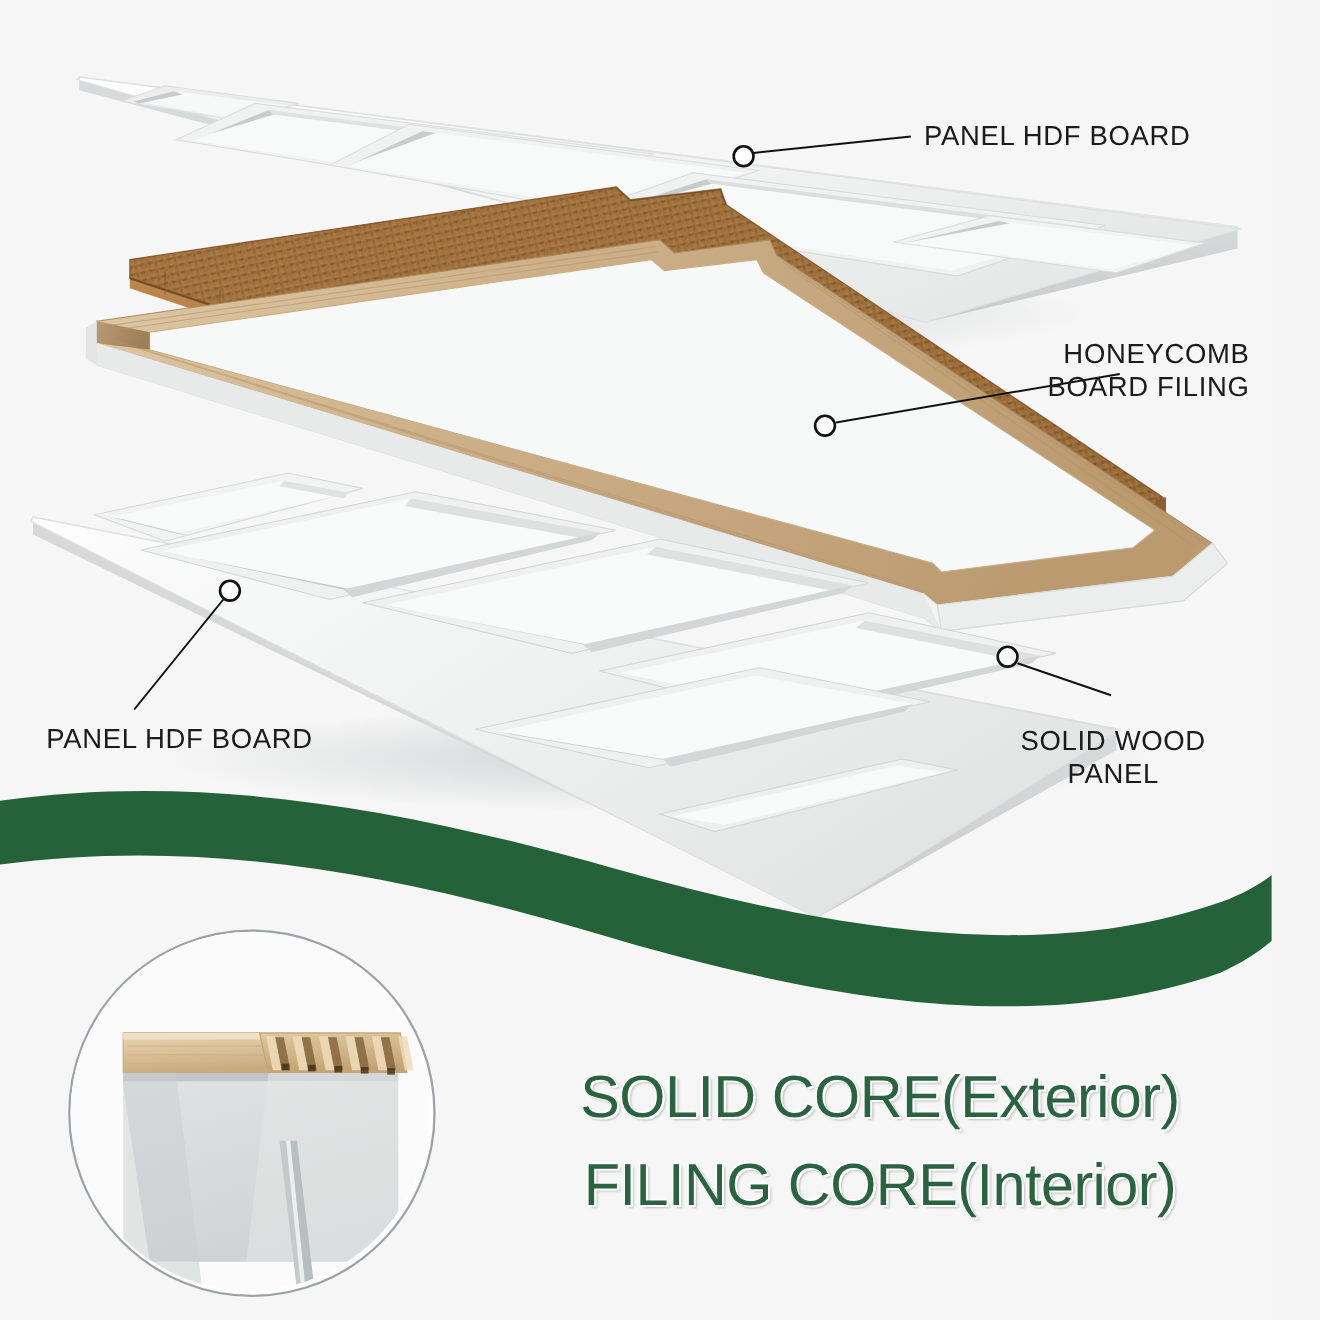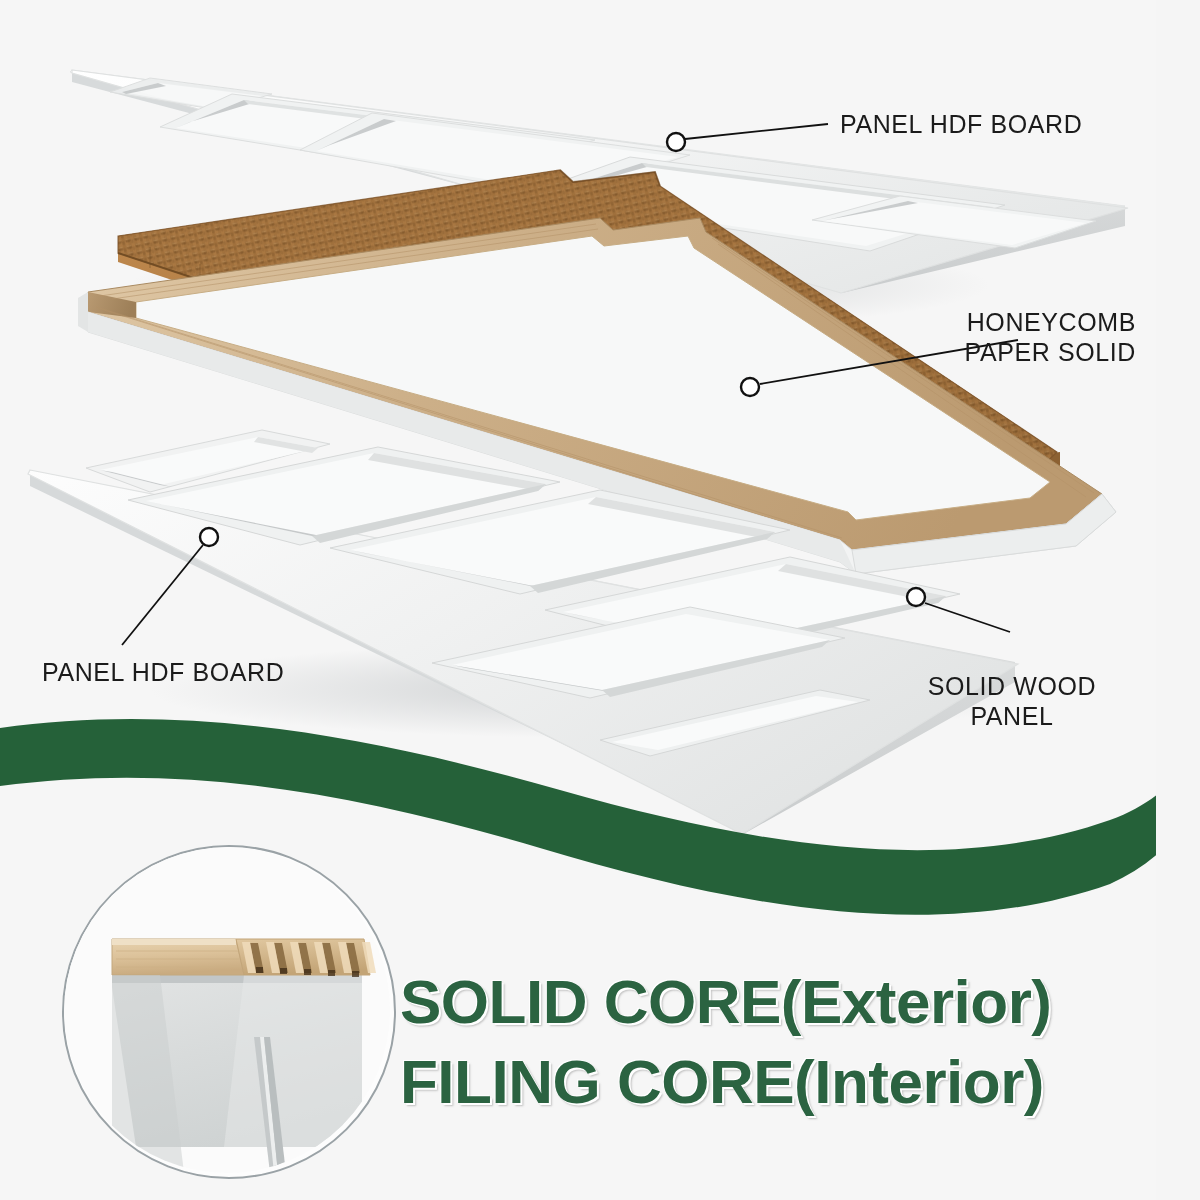--- a/index.html
+++ b/index.html
@@ -19,29 +19,30 @@
   .label{
     position:absolute;
     color:#1b1b1b;
     font-size:25px;
     letter-spacing:0.6px;
     line-height:1.18;
     white-space:pre-line;
     font-weight:400;
   }
   .label.r{text-align:right;}
-  .label.c{text-align:center;margin-top:12px;}
+  .label.c{text-align:center;}
   .label.l{text-align:left;}
 
   
   .headline{
     position:absolute;
     left:0;right:0;
-    font-weight:bold;
-    font-size:62px;
+    text-align:center;
+    font-weight:normal;
+    font-size:54px;
     letter-spacing:-0.5px;
     color:#2b6341;
     text-shadow:
       2px 2px 0 #ffffff,
       3px 3px 2px rgba(150,150,150,.55),
       -1px -1px 0 #ffffff;
     white-space:nowrap;
   }
   #hl1{top:966px;}
   #hl2{top:1046px;}
@@ -302,21 +303,21 @@
       <circle cx="676" cy="142" r="9"></circle>
       <circle cx="750" cy="387" r="9"></circle>
       <circle cx="209" cy="537" r="9"></circle>
       <circle cx="916" cy="597" r="9"></circle>
     </g>
   </svg>
 
   <div class="label l" style="left:840px;top:110px;">PANEL HDF BOARD</div>
 
   <div class="label r" style="right:20px;top:308px;width:420px;">HONEYCOMB
-PAPER SOLID</div>
+BOARD FILING</div>
 
   <div class="label l" style="left:42px;top:658px;">PANEL HDF BOARD</div>
 
   <div class="label c" style="left:872px;top:660px;width:280px;">SOLID WOOD
 PANEL</div>
 
   <svg class="illus" viewBox="0 0 1200 1200">
     <path d="M 0,728 C 180,703 360,733 560,790
              C 760,847 950,876 1110,820
              C 1160,802 1184,772 1200,742

